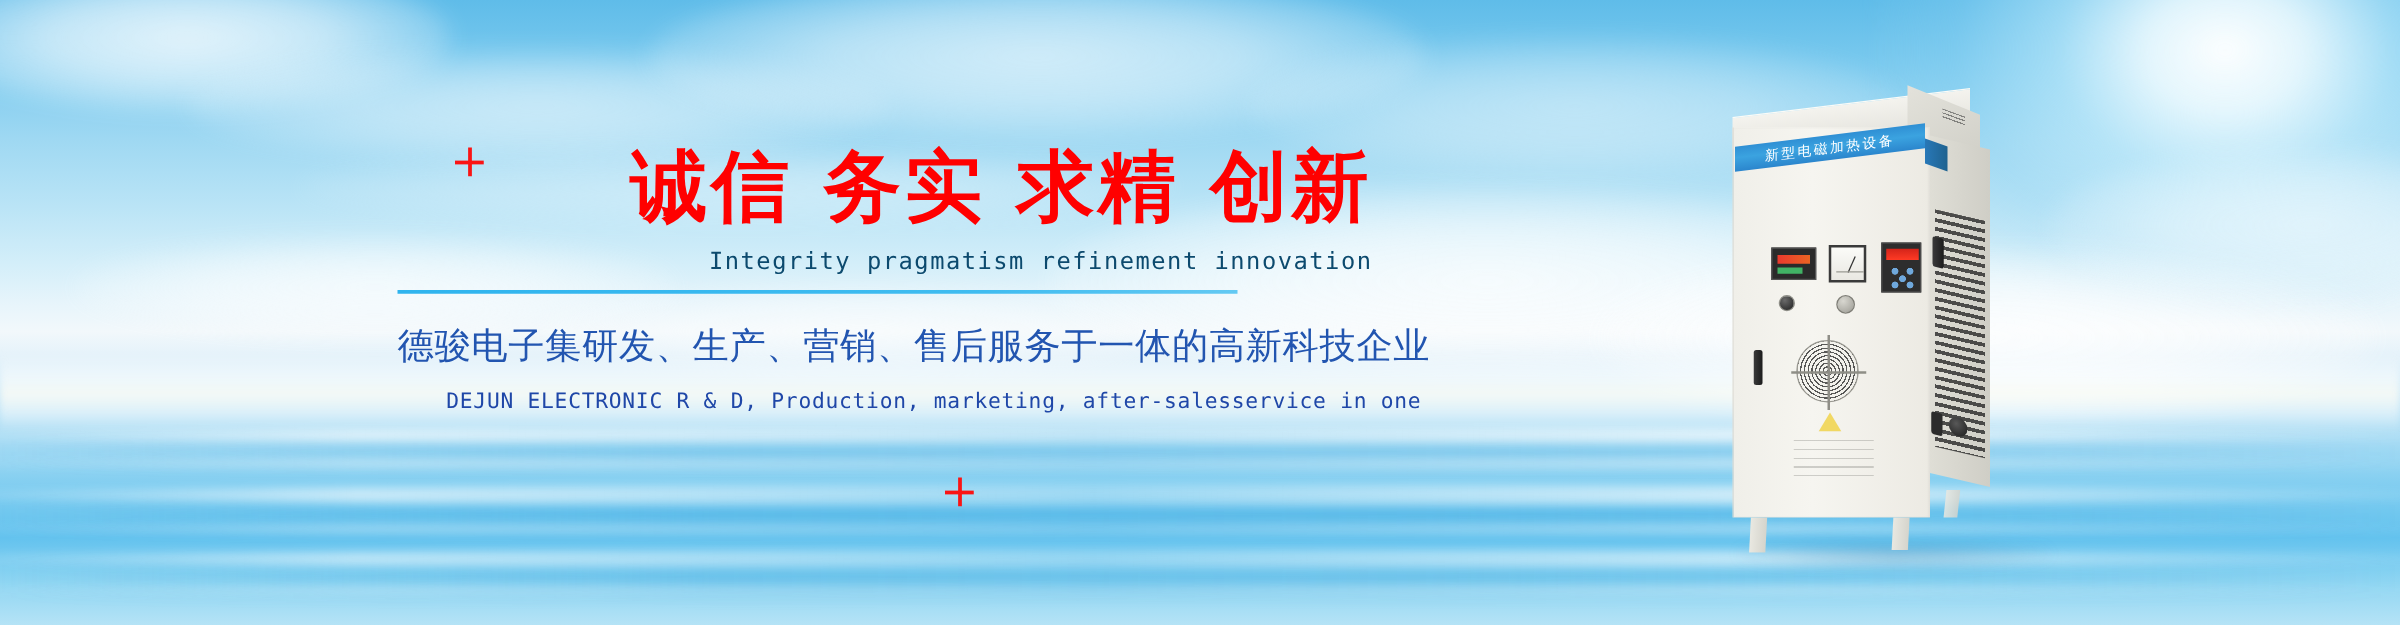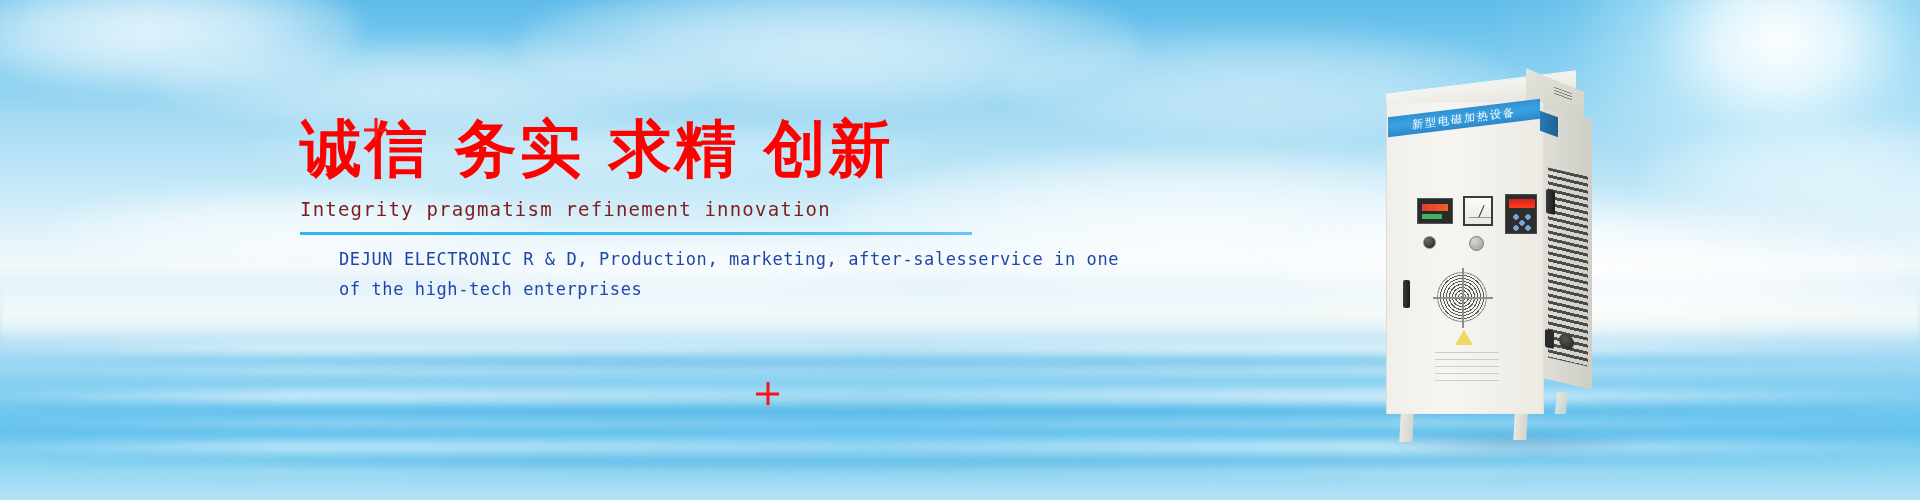--- a/index.html
+++ b/index.html
@@ -127,39 +127,40 @@
         rgba(60,170,225,0) 100%);
     filter: blur(6px);
   }
   .d1 { top: 20px; height: 14px; }
   .d2 { top: 68px; height: 18px; }
   .d3 { top: 116px; height: 22px; }
 
   
   .text-block {
     position: absolute;
-    left: 300px;
+    left: 318px;
     top: 96px;
     width: 780px;
     z-index: 12;
+    text-align: right;
   }
 
   .headline {
     color: #ff0000;
     font-size: 62px;
     line-height: 1.0;
     font-weight: 700;
     letter-spacing: 3px;
     white-space: nowrap;
     margin-top: 22px;
     font-family: "DejaVu Sans", "Liberation Sans", sans-serif;
   }
 
   .tagline-en {
-    color: #7f1d1d;
+    color: #0c4a6e;
     font-size: 19px;
     letter-spacing: 1.2px;
     margin-top: 18px;
     white-space: nowrap;
     font-family: "DejaVu Sans Mono", "Liberation Mono", monospace;
   }
 
   .divider {
     margin-top: 12px;
     width: 672px;
@@ -451,22 +452,22 @@
     <div class="streak s6"></div>
   </div>
 
   <div class="plus plus-top"></div>
   <div class="plus plus-bottom"></div>
 
   <div class="text-block">
     <div class="headline">诚信 务实 求精 创新</div>
     <div class="tagline-en">Integrity  pragmatism  refinement  innovation</div>
     <div class="divider"></div>
+    <div class="subtitle-cn">德骏电子集研发、生产、营销、售后服务于一体的高新科技企业</div>
     <div class="desc-en">DEJUN ELECTRONIC R &amp; D, Production, marketing, after-salesservice in one</div>
-    <div class="desc-en" style="margin-top:0;">of the high-tech enterprises</div>
   </div>
 
   <div class="machine-shadow"></div>
 
   <div class="machine">
     <div class="lid"></div>
     <div class="lid-right"></div>
 
     <div class="side">
       <div class="vents"></div>

